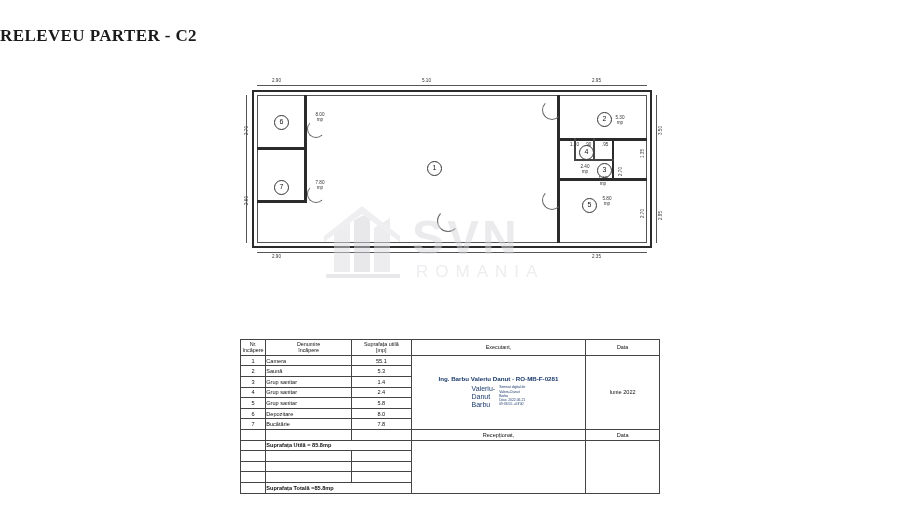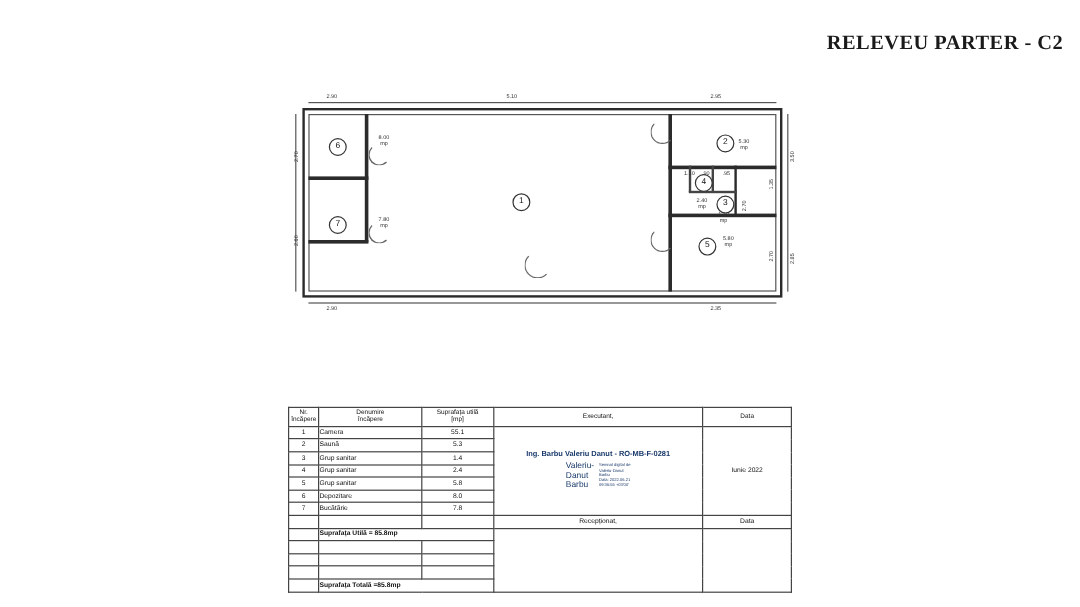--- a/index.html
+++ b/index.html
@@ -20,21 +20,21 @@
     position: absolute;
     inset: 0;
   }
 
   
   .doc-title {
     position: absolute;
     top: 26px;
     left: 0;
     width: 886px;
-    text-align: right;
+    text-align: left;
     font-size: 17px;
     font-weight: bold;
     letter-spacing: 0.4px;
     font-family: "Liberation Serif", serif;
   }
 
   
   .plan-wrap {
     position: absolute;
     left: 252px;
@@ -274,20 +274,31 @@
     <div class="dim dim-v" style="left:388px; top:68px;">1.35</div>
     <div class="dim dim-v" style="left:388px; top:128px;">2.70</div>
 
     <div class="door-arc" style="left:185px; top:120px; width:20px; height:20px;"></div>
     <div class="door-arc" style="left:55px; top:30px; width:16px; height:16px;"></div>
     <div class="door-arc" style="left:55px; top:95px; width:16px; height:16px;"></div>
     <div class="door-arc" style="left:290px; top:10px; width:18px; height:18px;"></div>
     <div class="door-arc" style="left:290px; top:100px; width:18px; height:18px;"></div>
   </div>
 
+  <div class="watermark">
+    <svg class="wm-mark" viewBox="0 0 86 78">
+      <path d="M14 70 L14 30 L30 20 L30 70 Z" fill="#dcdce0"></path>
+      <path d="M34 70 L34 18 L50 10 L50 70 Z" fill="#d2d2d8"></path>
+      <path d="M54 70 L54 26 L70 16 L70 70 Z" fill="#dcdce0"></path>
+      <path d="M6 72 L80 72 L80 76 L6 76 Z" fill="#d2d2d8"></path>
+      <path d="M4 34 L42 4 L80 34 L80 40 L42 12 L4 40 Z" fill="#e0e0e4"></path>
+    </svg>
+    <div class="wm-text">SVN</div>
+    <div class="wm-sub">ROMANIA</div>
+  </div>
 
   <table class="tbl">
     <tbody>
       <tr>
         <th class="c-no">Nr. încăpere</th>
         <th class="c-name">Denumire<br>încăpere</th>
         <th class="c-area">Suprafața utilă<br>[mp]</th>
         <th class="c-exec" rowspan="1">Executant,</th>
         <th class="c-date">Data</th>
       </tr>

